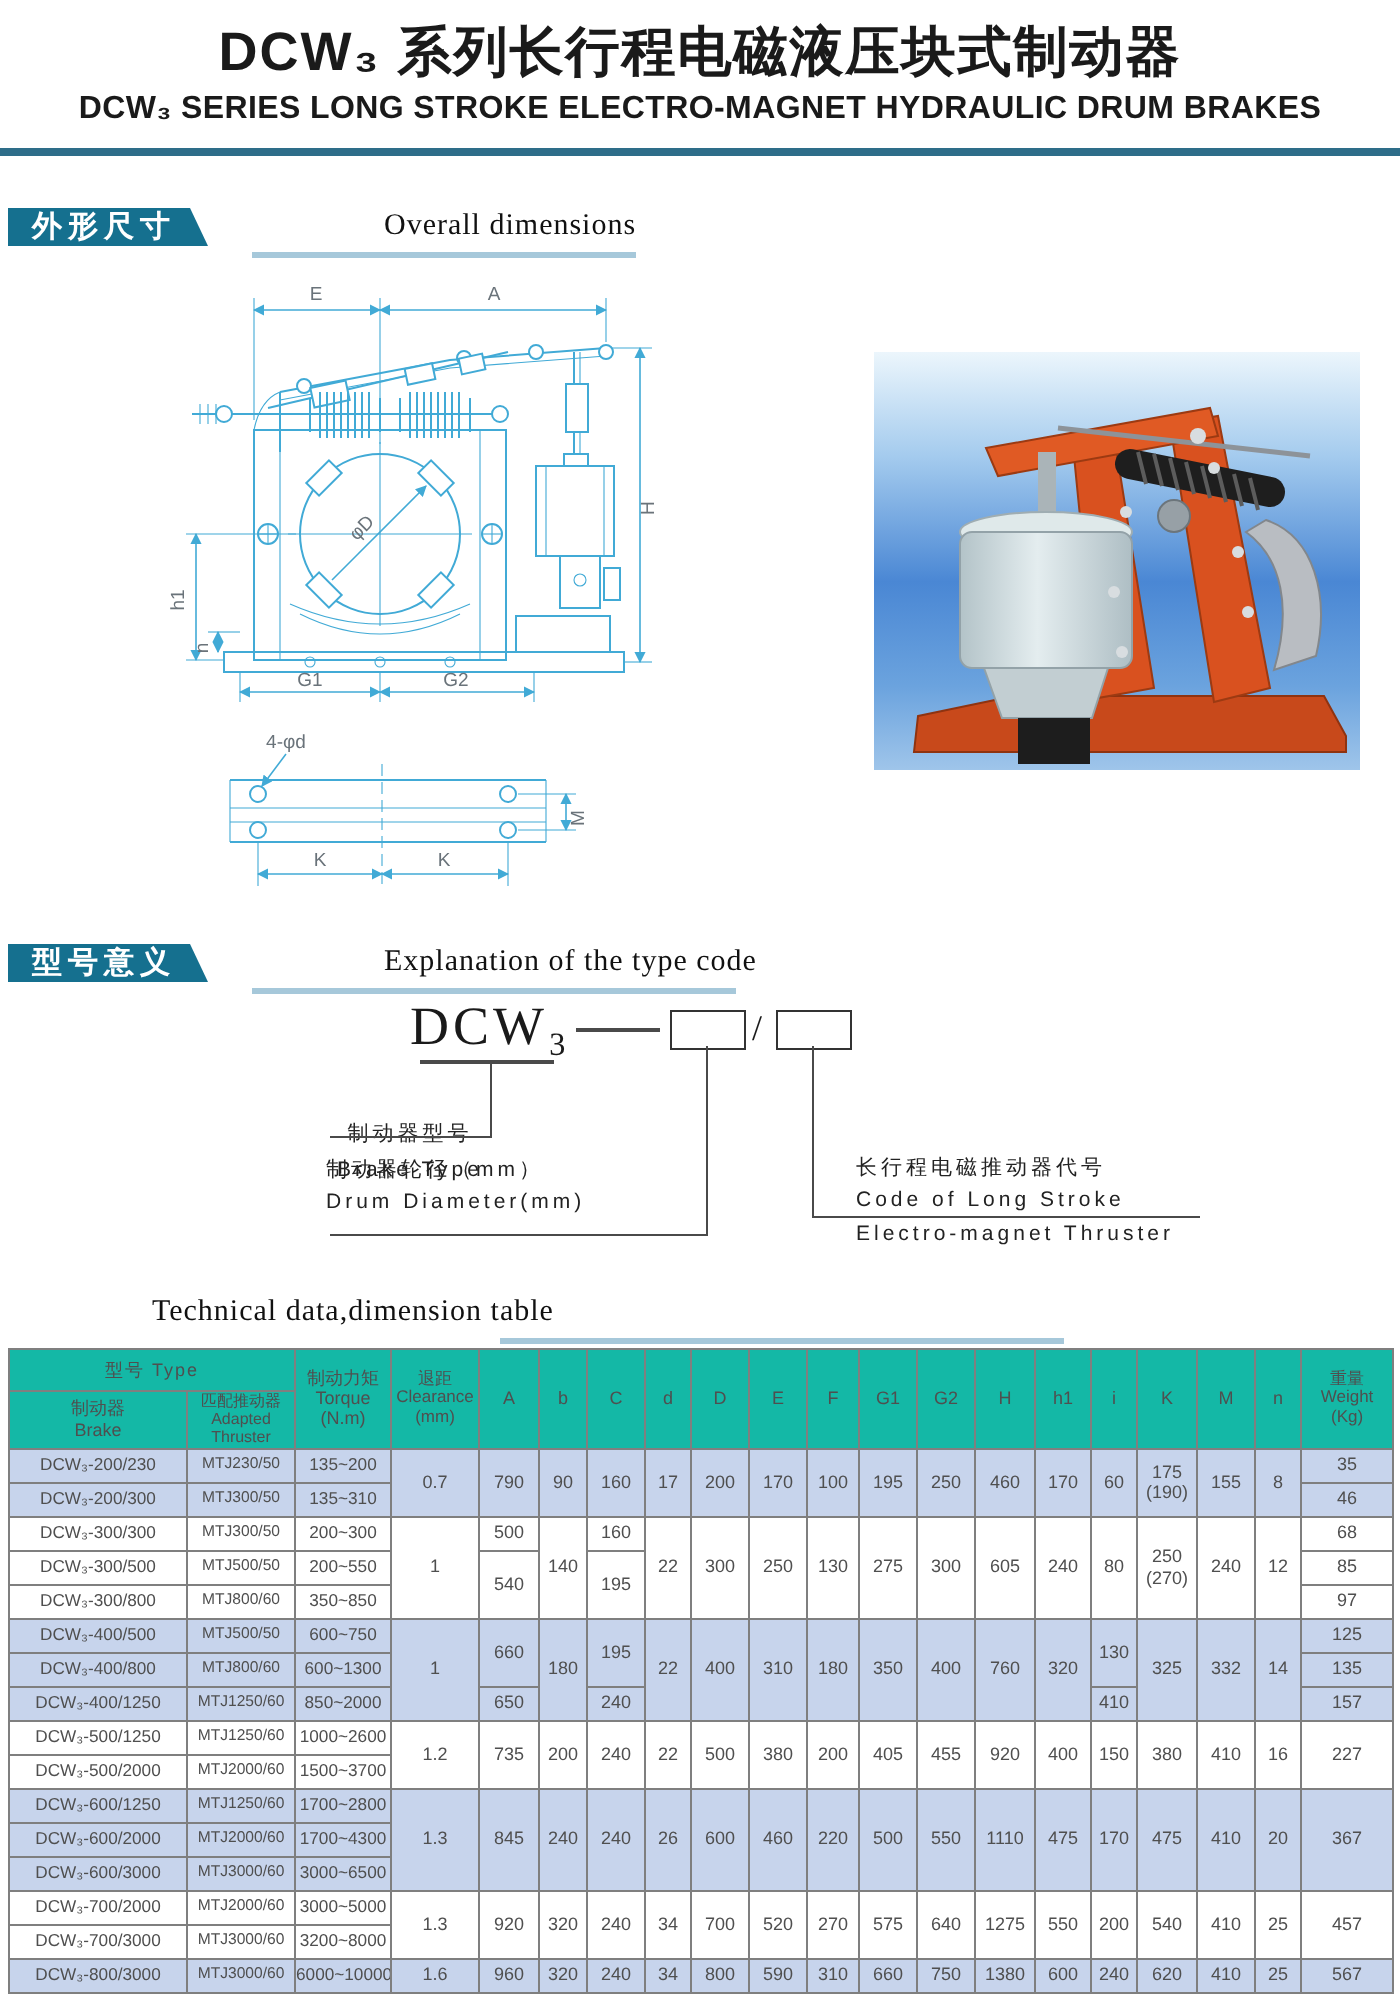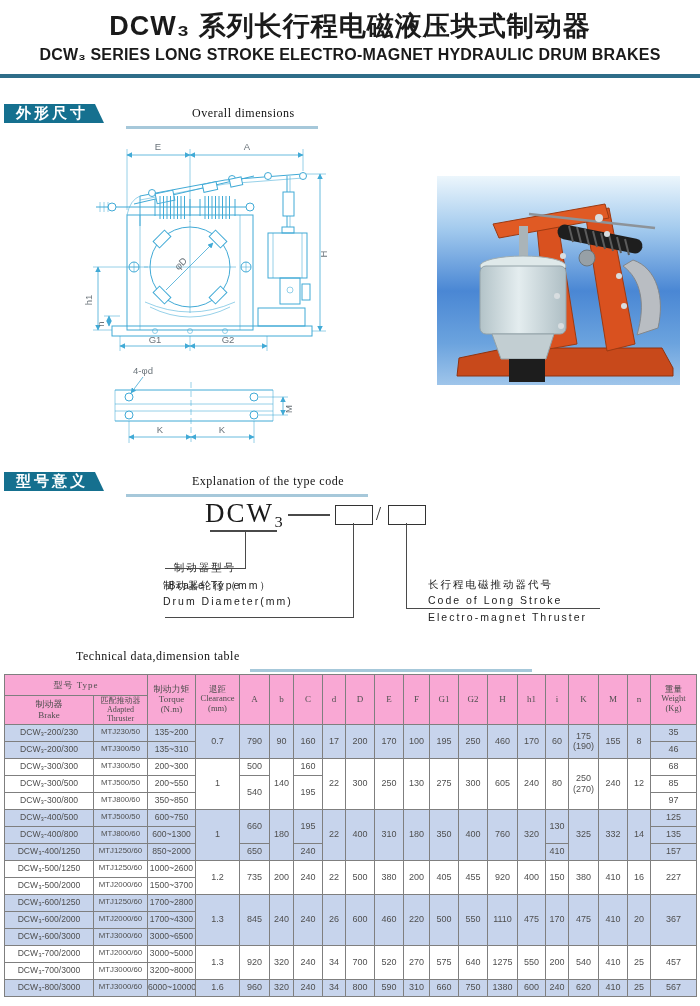--- a/index.html
+++ b/index.html
@@ -14,40 +14,40 @@
          font-size:27px;font-weight:bold;letter-spacing:1px;}
   .subtitle{position:absolute;top:46px;left:0;width:700px;text-align:center;
             font-size:16px;font-weight:bold;letter-spacing:0.2px;}
   .toprule{position:absolute;top:74px;left:0;width:700px;height:4px;background:var(--rule);}
 
   .secbar{position:absolute;left:4px;height:25px;display:flex;align-items:center;gap:12px;}
   .sec-box{background:var(--teal);color:#fff;font-weight:bold;font-size:15px;
            display:flex;align-items:center;padding:0 16px 0 12px;letter-spacing:3px;
            clip-path:polygon(0 0,calc(100% - 9px) 0,100% 100%,0 100%);}
   .slash{width:7px;background:var(--teal);transform:skewX(20deg);margin-left:6px;}
-  .sec-en{font-family:"Liberation Serif","DejaVu Serif",serif;font-size:12px;color:#111;
+  .sec-en{font-family:"Liberation Serif","DejaVu Serif",serif;font-size:15px;color:#111;
           display:flex;align-items:center;letter-spacing:0.5px;}
   .sec-underline{position:absolute;height:2.5px;background:var(--underline);}
 
   .tc-line{position:absolute;background:#4a4a4a;}
   .tc-text{position:absolute;white-space:pre-line;}
   .tc-base{font-family:"Liberation Serif","DejaVu Serif",serif;font-size:27px;letter-spacing:2px;}
   .tc-box{position:absolute;width:36px;height:18px;border:1.6px solid #333;}
   .tc-slash{font-family:"Liberation Serif","DejaVu Serif",serif;font-size:18px;}
   .tc-zh{font-size:10.5px;color:#222;letter-spacing:2px;}
 
   table.spec{position:absolute;left:4px;top:674px;width:692px;border-collapse:collapse;
              table-layout:fixed;font-size:9px;color:var(--cell_text);}
   table.spec th,table.spec td{border:1px solid var(--grid);text-align:center;vertical-align:middle;
              padding:0;white-space:pre-line;line-height:1.15;overflow:hidden;}
   table.spec{border:1.5px solid #5a5a5a;}
   table.spec thead tr:first-child{height:21px;}
   table.spec thead tr:last-child{height:27px;}
   table.spec tbody tr{height:17px;}
-  table.spec th{font-weight:normal;background:#f9a8d4;font-size:9px;font-family:Liberation Serif, serif;}
+  table.spec th{font-weight:normal;background:#14b8a6;font-size:9px;}
   .th-type{font-size:9.5px;letter-spacing:1px;}
   .th-dim{font-size:10px;}
   tr.shaded td{background:var(--row_shade);}
   td.c-model{font-size:8.6px;}
   td.c-thr{font-size:7.8px;}
   td.c-tq{font-size:8.6px;}
 
   svg text{font-family:"Liberation Sans","DejaVu Sans",sans-serif;}
   .ln{stroke:var(--line_blue);stroke-width:1;fill:none;}
   .lnf{stroke:var(--line_blue);stroke-width:1;fill:#fff;}

